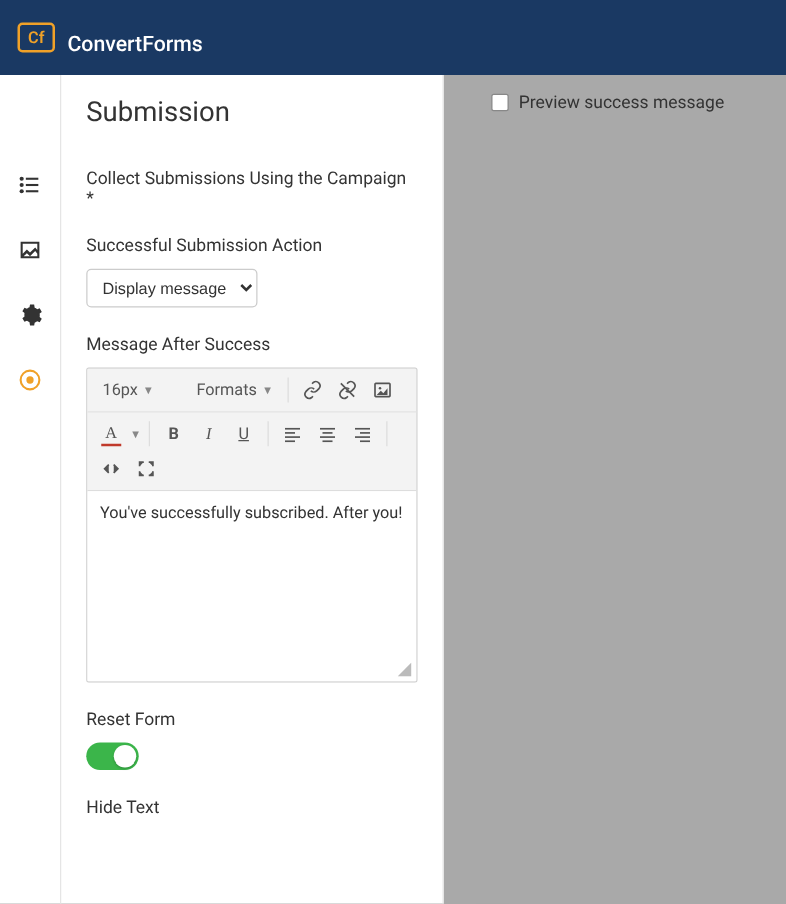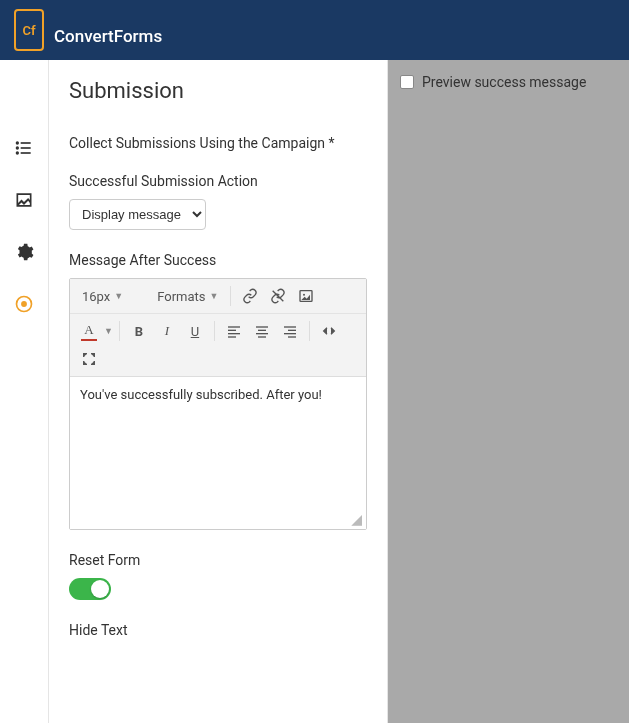--- a/index.html
+++ b/index.html
@@ -1,28 +1,28 @@
 <!DOCTYPE html>
 <html><head>
 <meta charset="utf-8">
 <style>
   * { box-sizing: border-box; margin: 0; padding: 0; }
   body { font-family: -apple-system, BlinkMacSystemFont, "Segoe UI", Roboto, Arial, sans-serif; font-size: 14px; color: #333; background: #a9a9a9; width: 629px; height: 723px; overflow: hidden; }
 
   .topbar { height: 60px; background: #1a3963; display: flex; align-items: center; padding: 0 14px; }
-  .logo-box { width: 30px; height: 42px; border: 2px solid #f0a128; border-radius: 4px; display: flex; align-items: center; justify-content: center; margin-right: 10px; }
+  .logo-box { width: 30px; height: 24px; border: 2px solid #f0a128; border-radius: 4px; display: flex; align-items: center; justify-content: center; margin-right: 10px; }
   .logo-box span { color: #f0a128; font-weight: 600; font-size: 13px; }
   .brand { color: #fff; font-size: 17px; font-weight: 500; margin-top: 12px; }
 
   .shell { display: flex; height: calc(723px - 60px); }
   .iconrail { width: 48px; background: #fff; display: flex; flex-direction: column; align-items: center; padding-top: 78px; gap: 32px; }
   .iconrail svg { width: 20px; height: 20px; display: block; }
   .rail-item { cursor: pointer; }
 
-  .panel { width: 340px; background: #fff; border-left: 1px solid #e5e5e5; border-right: 1px solid #e5e5e5; padding: 18px 20px 20px 20px; overflow-y: auto; }
+  .panel { width: 307px; background: #fff; border-left: 1px solid #e5e5e5; border-right: 1px solid #e5e5e5; padding: 18px 20px 20px 20px; overflow-y: auto; }
   .panel h1 { font-size: 22px; font-weight: 400; color: #333; margin-bottom: 32px; }
   .field-label { font-size: 14px; color: #333; margin-bottom: 10px; display: block; }
   .field { margin-bottom: 22px; }
   select { border: 1px solid #ccc; border-radius: 4px; padding: 6px 8px; font-size: 13px; background: #fff; color: #333; }
 
   .editor { border: 1px solid #ccc; border-radius: 2px; }
   .toolbar { background: #f3f3f3; border-bottom: 1px solid #ddd; }
   .tb-row { display: flex; align-items: center; padding: 4px 6px; gap: 2px; flex-wrap: wrap; }
   .tb-row + .tb-row { border-top: 1px solid #e3e3e3; }
   .tb-btn { min-width: 26px; height: 26px; display: inline-flex; align-items: center; justify-content: center; border-radius: 2px; cursor: pointer; font-size: 13px; color: #555; }
@@ -31,21 +31,21 @@
   .caret { font-size: 9px; color: #888; }
   .editor-body { min-height: 152px; padding: 10px 10px; font-size: 13px; color: #333; position: relative; background: #fff;}
   .resize-handle { position: absolute; right: 4px; bottom: 2px; color: #bbb; font-size: 14px; pointer-events: none;}
   .a-underline { border-bottom: 2px solid #c0392b; padding: 0 3px 1px 3px; font-family: Georgia, serif;}
 
   .toggle { width: 42px; height: 22px; border-radius: 11px; position: relative; cursor: pointer; transition: background .15s;}
   .toggle .knob { width: 18px; height: 18px; border-radius: 50%; background: #fff; position: absolute; top: 2px; transition: left .15s; box-shadow: 0 1px 2px rgba(0,0,0,.2);}
   .toggle.on { background: #3bb54a; }
   .toggle.on .knob { left: 22px; }
 
-  .preview-area { flex: 1; background: #a9a9a9; padding: 14px 12px; }
+  .preview-area { flex: 1; background: #a9a9a9; padding: 14px 12px; margin-left: 26px; }
   .preview-check { display: flex; align-items: center; gap: 8px; color: #333; font-size: 14px; }
   .preview-check input[type=checkbox] { width: 14px; height: 14px; border: 1px solid #888; border-radius: 2px; appearance: none; background: #fff; cursor: pointer;}
 
   svg { fill: currentColor; }
 </style>
 </head>
 <body>
 
 <div class="topbar">
   <div class="logo-box">

